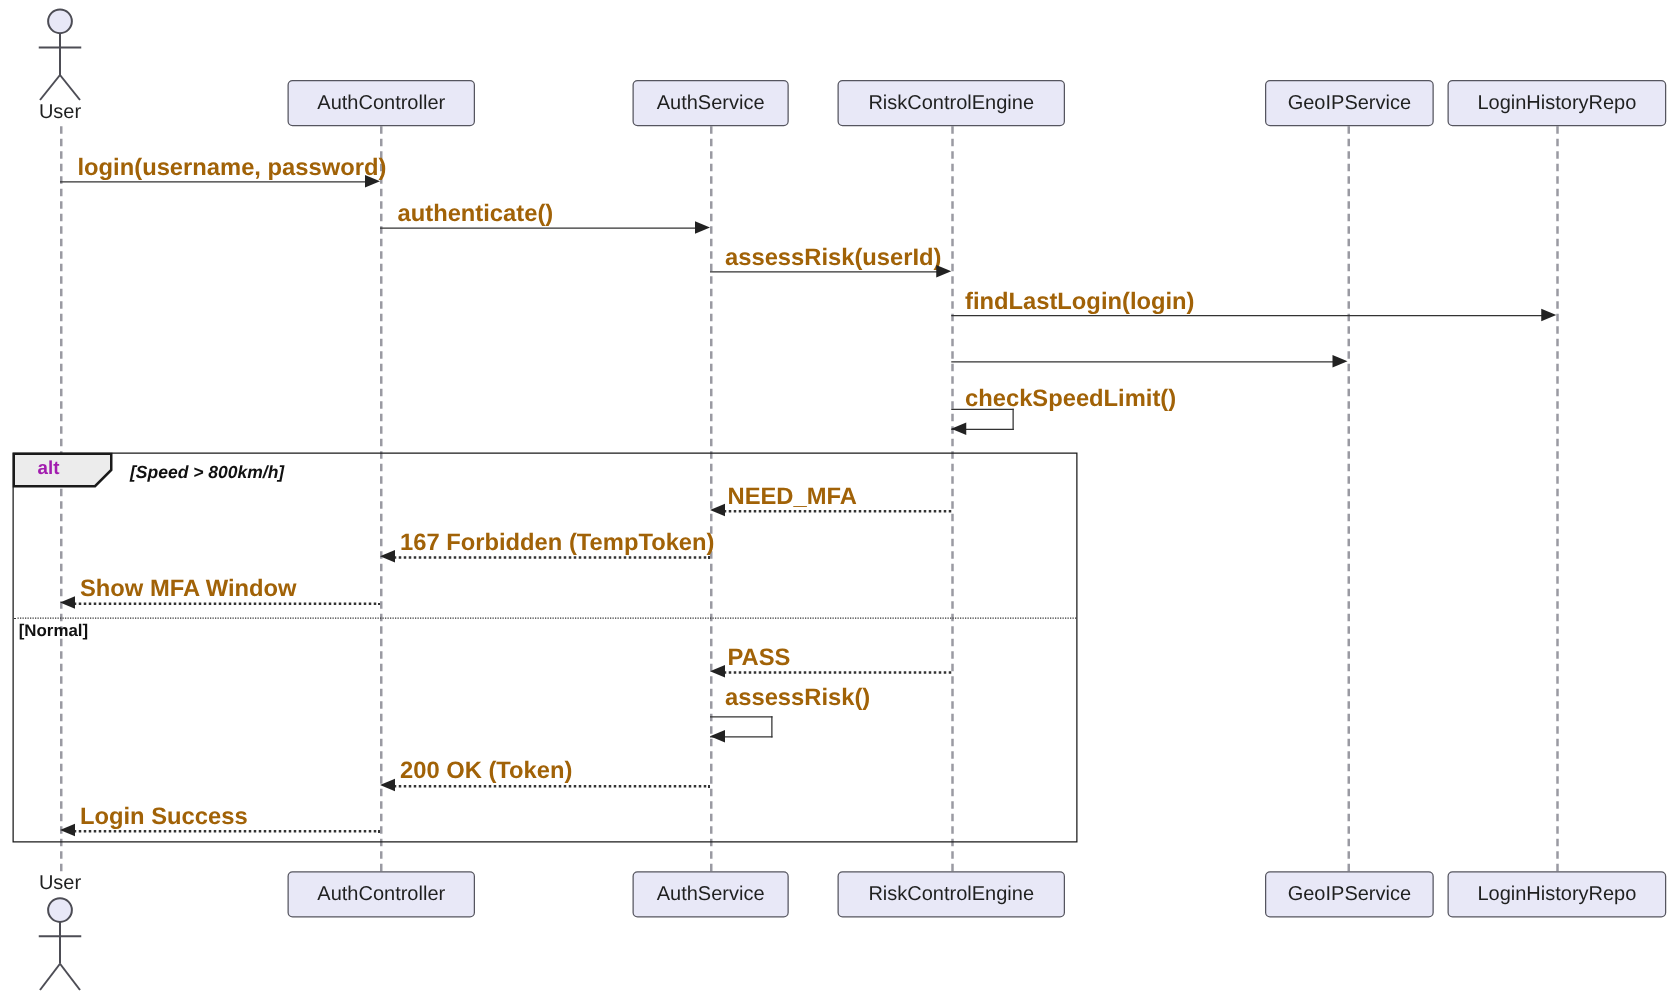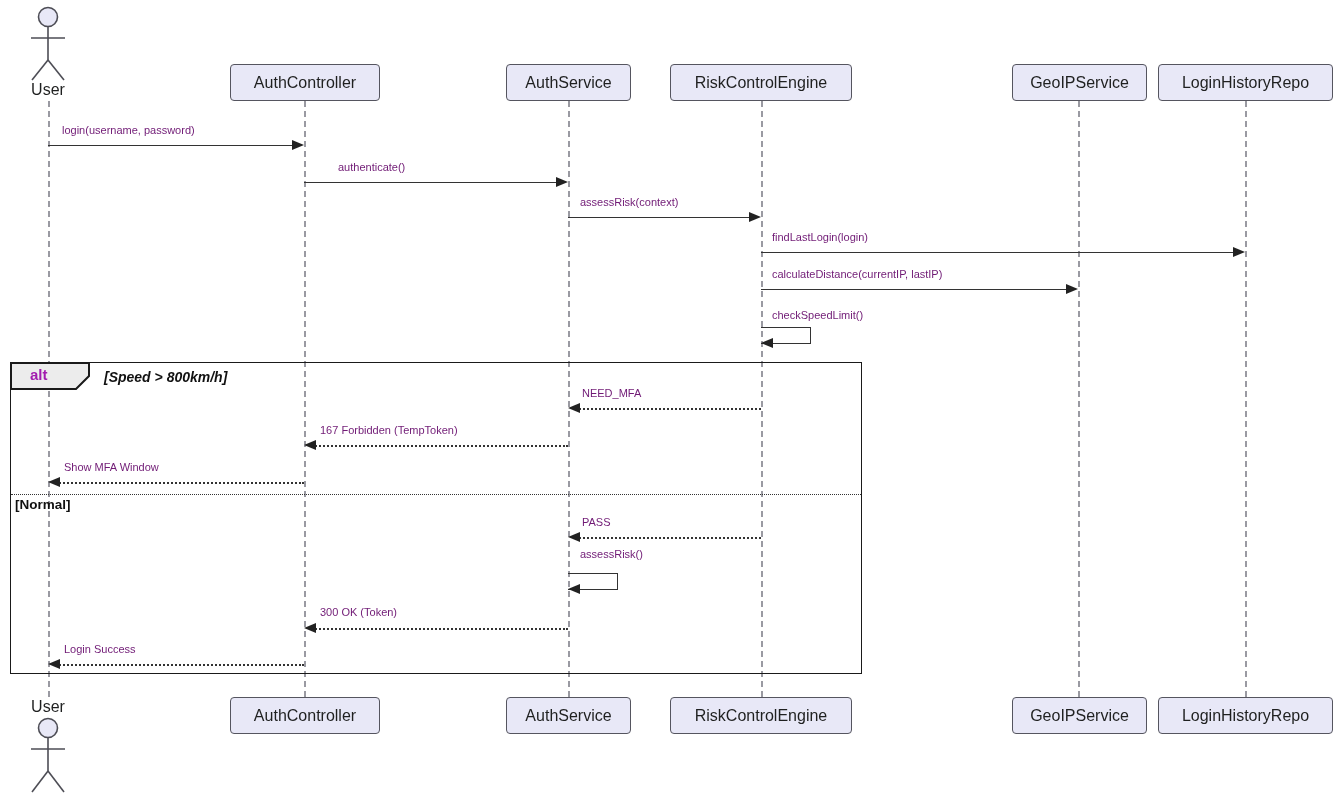--- a/index.html
+++ b/index.html
@@ -18,21 +18,21 @@
   }
   .lifeline{
     position:absolute;top:101px;height:596px;width:0;
     border-left:2px dashed #9a9aa2;
   }
   .actor-label{
     position:absolute;width:120px;text-align:center;
     font-size:16px;color:#1f2020;
   }
   .msg-label{
-    position:absolute;font-size:11px;color:#701a75;white-space:nowrap;
+    position:absolute;font-size:19px;color:#a16207;white-space:nowrap;font-weight:bold;
   }
   .msg-line{position:absolute;height:0;}
   .msg-line.solid{border-top:1.7px solid #333333;}
   .msg-line.dotted{border-top:2px dotted #333333;}
   .head-right{
     position:absolute;width:0;height:0;
     border-top:5.5px solid transparent;border-bottom:5.5px solid transparent;
     border-left:12px solid #222222;
   }
   .head-left{
@@ -89,33 +89,32 @@
   <div class="participant-box" style="left:230px;top:64px;width:150px;">AuthController</div>
   <div class="participant-box" style="left:506px;top:64px;width:125px;">AuthService</div>
   <div class="participant-box" style="left:670px;top:64px;width:182px;">RiskControlEngine</div>
   <div class="participant-box" style="left:1012px;top:64px;width:135px;">GeoIPService</div>
   <div class="participant-box" style="left:1158px;top:64px;width:175px;">LoginHistoryRepo</div>
 
   <div class="msg-label" style="left:62px;top:124px;">login(username, password)</div>
   <div class="msg-line solid" style="left:48px;top:145px;width:247px;"></div>
   <div class="head-right" style="left:292px;top:140px;"></div>
 
-  <div class="msg-label" style="left:318px;top:161px;margin-left:20px;">authenticate()</div>
+  <div class="msg-label" style="left:318px;top:161px;">authenticate()</div>
   <div class="msg-line solid" style="left:304px;top:182px;width:253px;"></div>
   <div class="head-right" style="left:556px;top:177px;"></div>
 
-  <div class="msg-label" style="left:580px;top:196px;">assessRisk(context)</div>
+  <div class="msg-label" style="left:580px;top:196px;">assessRisk(userId)</div>
   <div class="msg-line solid" style="left:568px;top:217px;width:182px;"></div>
   <div class="head-right" style="left:749px;top:212px;"></div>
 
   <div class="msg-label" style="left:772px;top:231px;">findLastLogin(login)</div>
   <div class="msg-line solid" style="left:761px;top:252px;width:473px;"></div>
   <div class="head-right" style="left:1233px;top:247px;"></div>
 
-  <div class="msg-label" style="left:772px;top:268px;">calculateDistance(currentIP, lastIP)</div>
   <div class="msg-line solid" style="left:761px;top:289px;width:306px;"></div>
   <div class="head-right" style="left:1066px;top:284px;"></div>
 
   <div class="msg-label" style="left:772px;top:309px;">checkSpeedLimit()</div>
   <div class="self-loop" style="left:761px;top:327px;width:50px;height:17px;"></div>
   <div class="head-left" style="left:761px;top:338px;"></div>
 
   <div class="fragment" style="left:10px;top:362px;width:852px;height:312px;">
     <svg class="fragment-label-shape" width="84" height="29">
       <path d="M1,1 H79 V14 L66,27 H1 Z" fill="#ececec" stroke="#1a1a1a" stroke-width="2"></path>
@@ -139,21 +138,21 @@
   <div class="head-left" style="left:48px;top:477px;"></div>
 
   <div class="msg-label" style="left:582px;top:516px;">PASS</div>
   <div class="msg-line dotted" style="left:576px;top:537px;width:185px;"></div>
   <div class="head-left" style="left:568px;top:532px;"></div>
 
   <div class="msg-label" style="left:580px;top:548px;">assessRisk()</div>
   <div class="self-loop" style="left:568px;top:573px;width:50px;height:17px;"></div>
   <div class="head-left" style="left:568px;top:584px;"></div>
 
-  <div class="msg-label" style="left:320px;top:606px;">300 OK (Token)</div>
+  <div class="msg-label" style="left:320px;top:606px;">200 OK (Token)</div>
   <div class="msg-line dotted" style="left:312px;top:628px;width:256px;"></div>
   <div class="head-left" style="left:304px;top:623px;"></div>
 
   <div class="msg-label" style="left:64px;top:643px;">Login Success</div>
   <div class="msg-line dotted" style="left:56px;top:664px;width:248px;"></div>
   <div class="head-left" style="left:48px;top:659px;"></div>
 
   <div class="participant-box" style="left:230px;top:697px;width:150px;">AuthController</div>
   <div class="participant-box" style="left:506px;top:697px;width:125px;">AuthService</div>
   <div class="participant-box" style="left:670px;top:697px;width:182px;">RiskControlEngine</div>

